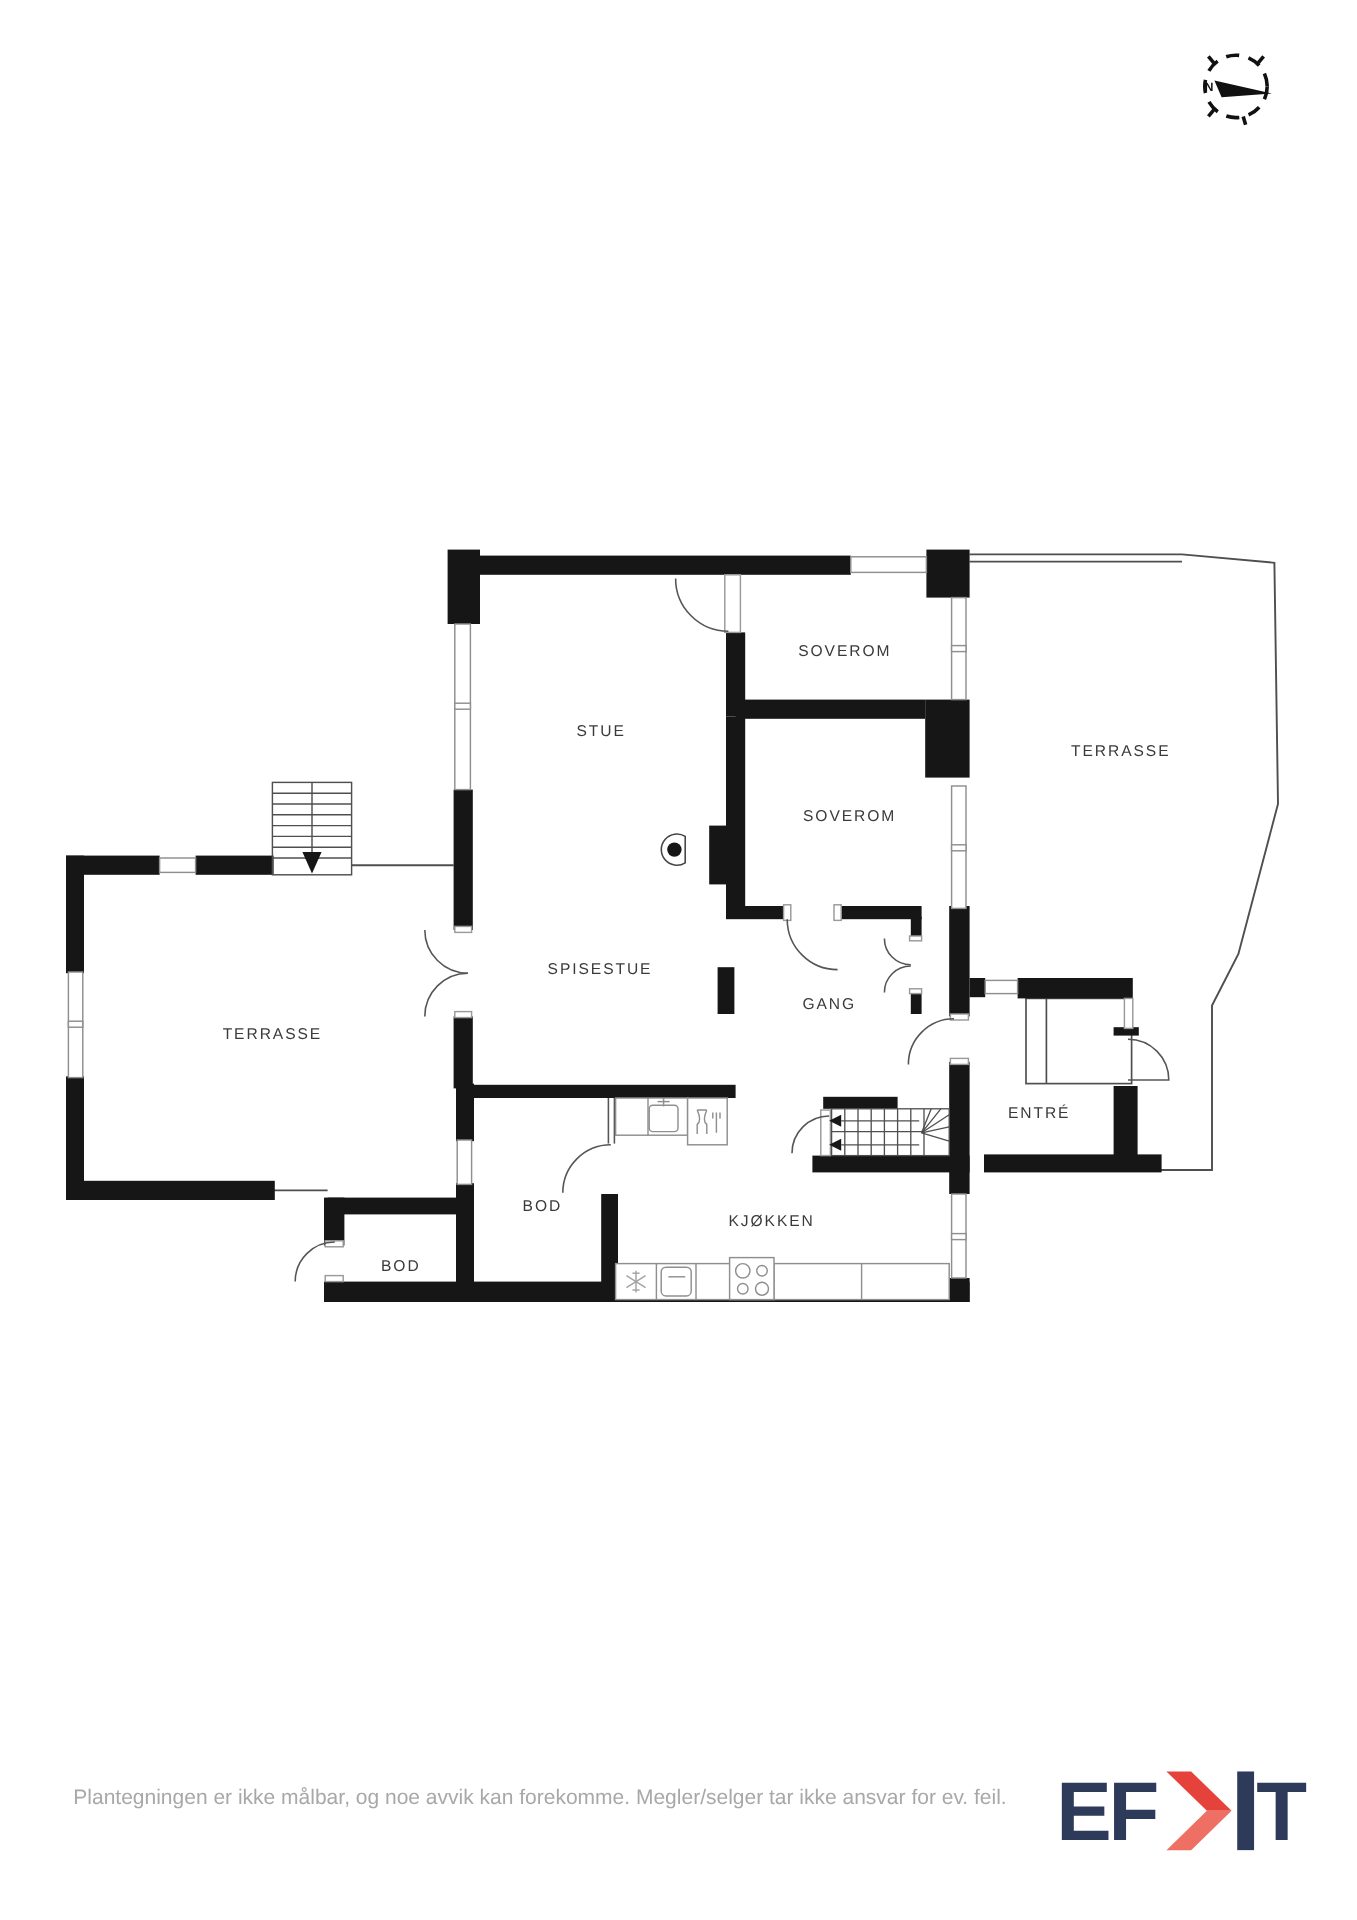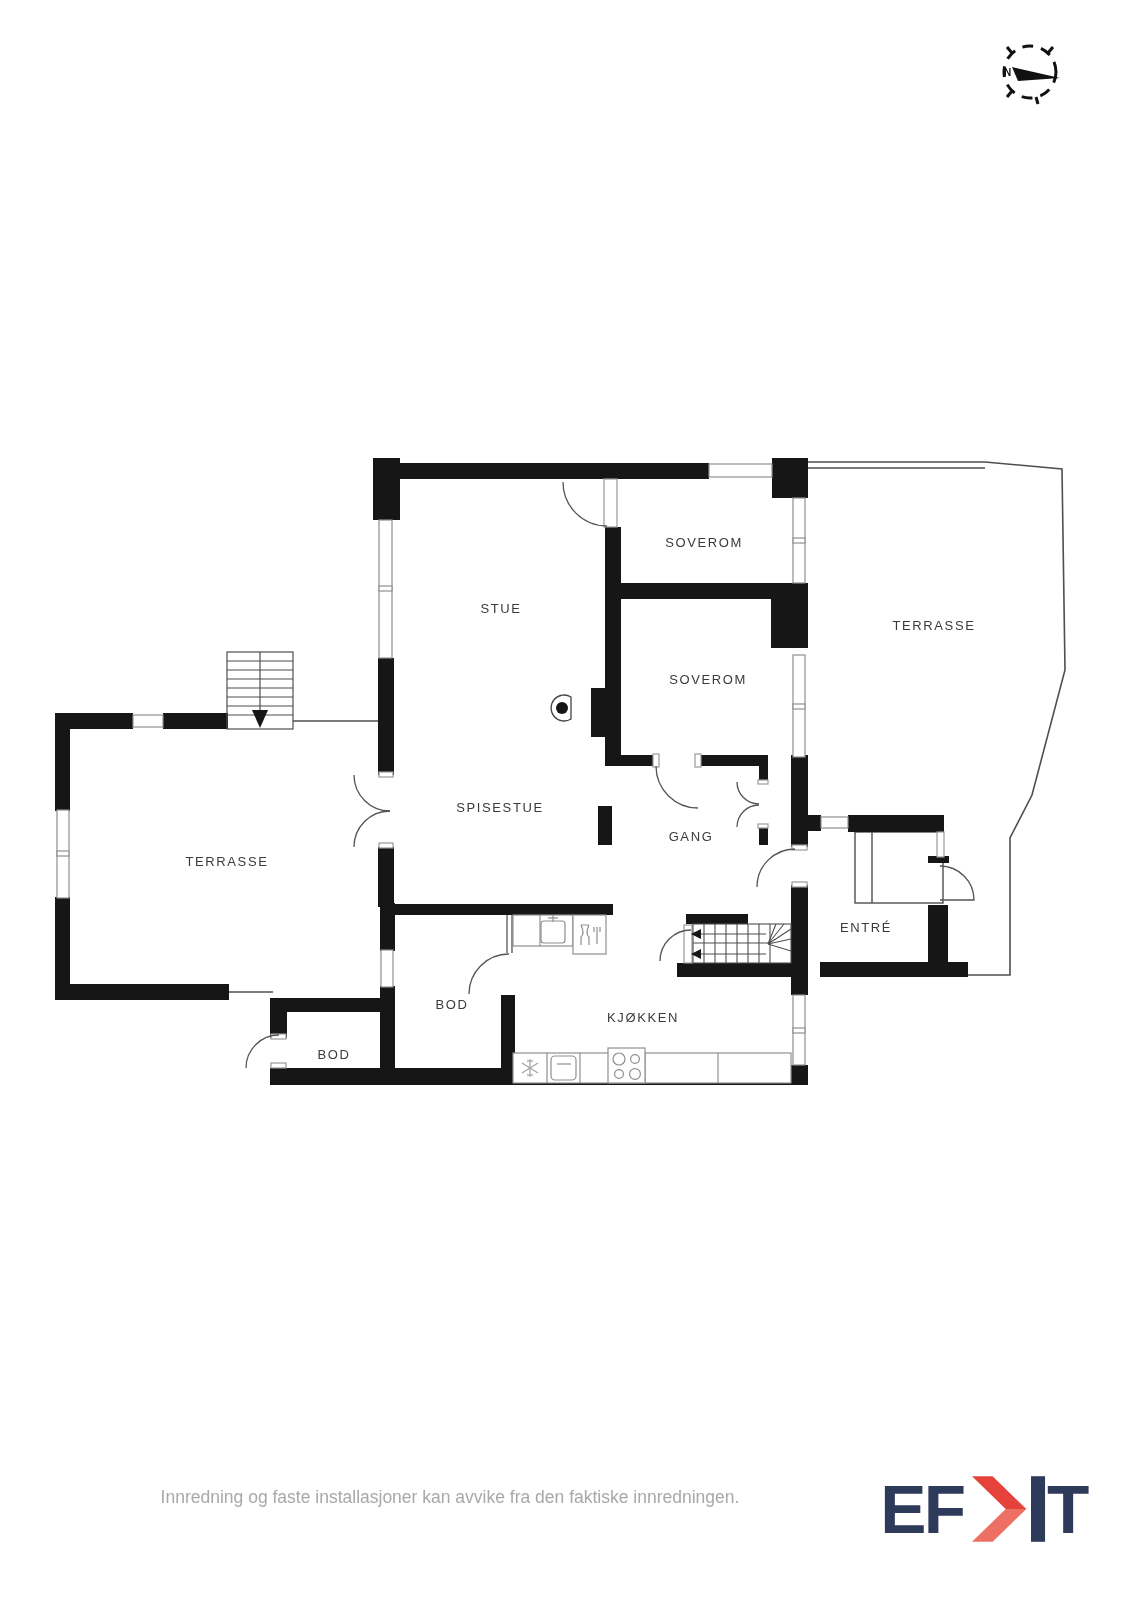--- a/index.html
+++ b/index.html
@@ -217,21 +217,21 @@
       <line x1="1012" y1="91" x2="1007" y2="97"></line>
       <line x1="1036" y1="97" x2="1038" y2="104"></line>
     </g>
     <polygon points="1012,67 1060,78 1018,81" fill="#111111"></polygon>
     <text x="1004" y="76" font-size="10" font-weight="bold" fill="#111111">N</text>
   </g>
 </svg>
 
 
 <div id="footer-text">
-  <div>Innredning og faste installasjoner kan avvike fra den faktiske innredningen.</div>
+  <div>Plantegningen er ikke målbar, og noe avvik kan forekomme. Megler/selger tar ikke ansvar for ev. feil.</div>
 </div>
 
 
 <svg id="logo" viewBox="0 0 220 74">
   <text x="-4" y="63" font-family="Liberation Sans, sans-serif" font-size="74" font-weight="bold" fill="#2e3a59" letter-spacing="-3">EF</text>
   <polygon points="94,2 116,2 152,37 130,37" fill="#e5423b"></polygon>
   <polygon points="130,37 152,37 116,72 94,72" fill="#ee6f64"></polygon>
   <rect x="157" y="2" width="15" height="70" fill="#2e3a59"></rect>
   <text x="174" y="63" font-family="Liberation Sans, sans-serif" font-size="74" font-weight="bold" fill="#2e3a59">T</text>
 </svg>

